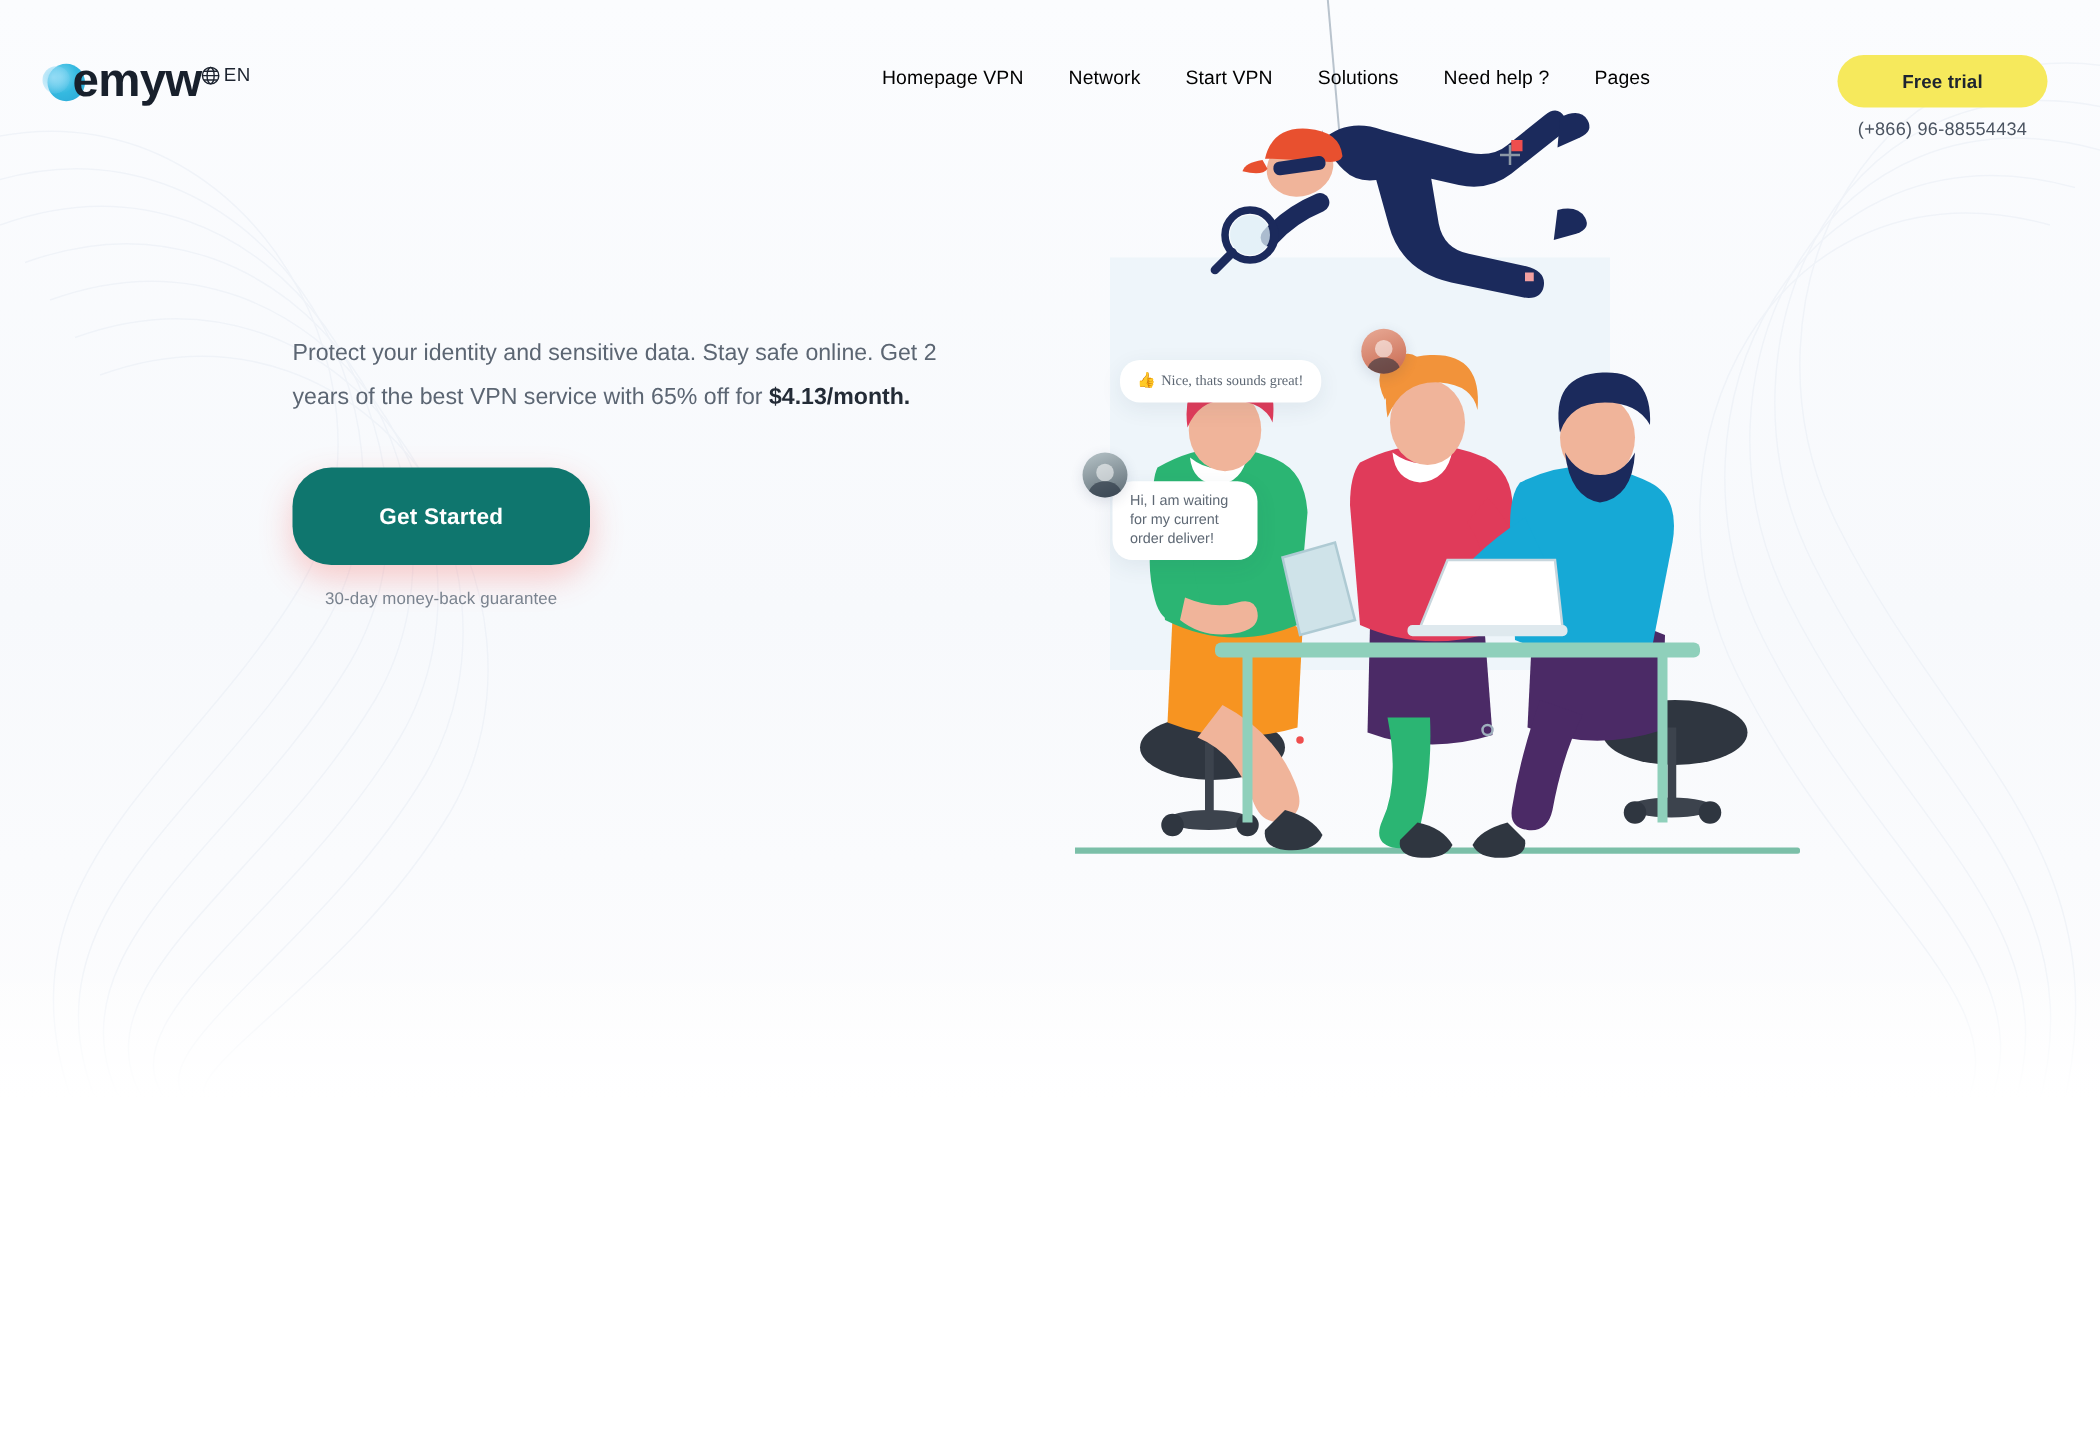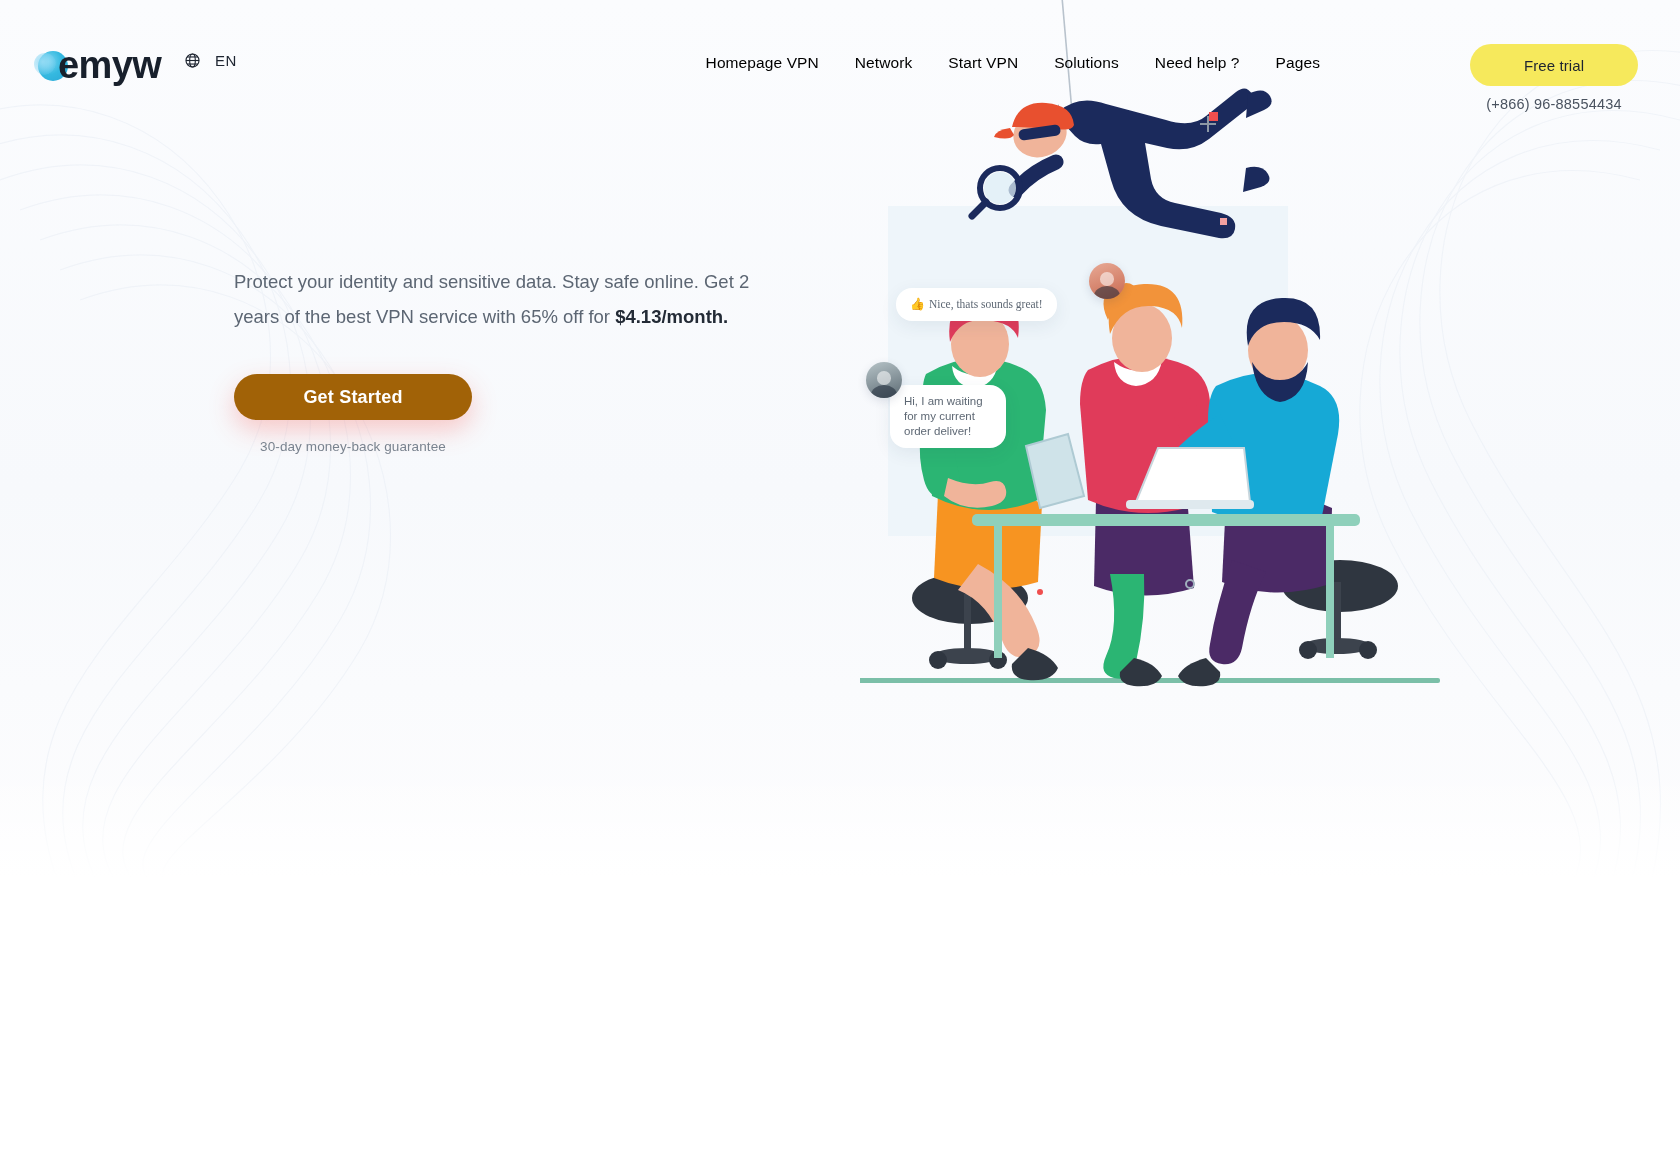--- a/index.html
+++ b/index.html
@@ -74,24 +74,24 @@
     font-size: 38px;
     font-weight: 700;
     letter-spacing: -0.6px;
     color: #18202c;
     margin-left: -18px;
     position: relative;
     z-index: 2;
   }
   .lang {
     position: absolute;
-    left: 184px; top: 52px;
+    left: 160px; top: 52px;
     display: flex;
     align-items: center;
-    gap: 14px;
+    gap: 2px;
     color: #1d2430;
     font-size: 15px;
     letter-spacing: .4px;
     cursor: pointer;
   }
   .globe { width: 17px; height: 17px; display:block; }
 
   .nav {
     position: absolute;
     right: 360px; top: 54px;
@@ -109,21 +109,21 @@
   }
 
   .trial-btn {
     position: absolute;
     right: 42px; top: 44px;
     width: 168px; height: 42px;
     background: #f6e95c;
     border: none;
     border-radius: 21px;
     font-size: 15px;
-    font-weight: 400;
+    font-weight: 700;
     color: #1d2430;
     cursor: pointer;
     letter-spacing: .1px;
     font-family: "Liberation Sans", sans-serif;
   }
   .phone {
     position: absolute;
     right: 42px; top: 96px;
     width: 168px;
     text-align: center;
@@ -163,22 +163,22 @@
     margin-top: 36px;
     font-size: 18.5px;
     line-height: 35px;
     color: #5c6673;
     max-width: 530px;
   }
   p.hero-sub b { color: #232b36; font-weight: 700; }
 
   .cta {
     margin-top: 40px;
-    width: 238px; height: 46px;
-    background: #a16207;
+    width: 238px; height: 78px;
+    background: #0f766e;
     color: #fff;
     border: none;
     border-radius: 31px;
     font-size: 18px;
     font-weight: 700;
     letter-spacing: .2px;
     cursor: pointer;
     box-shadow: 0 10px 26px rgba(249,72,63,.28);
     font-family: "Liberation Sans", sans-serif;
   }

